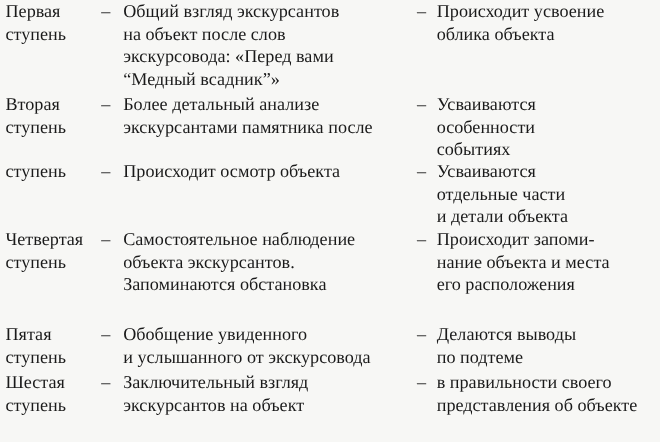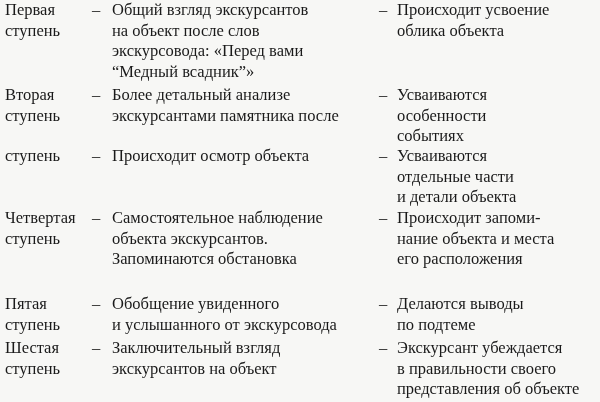--- a/index.html
+++ b/index.html
@@ -117,17 +117,16 @@
     <span class="line">Шестая</span>
     <span class="line">ступень</span>
   </div>
   <span class="dash1">–</span>
   <div class="desc">
     <span class="line">Заключительный взгляд</span>
     <span class="line">экскурсантов на объект</span>
   </div>
   <span class="dash2">–</span>
   <div class="result">
-    <span class="line">Экскурсант убеждается</span>
     <span class="line">в правильности своего</span>
     <span class="line">представления об объекте</span>
   </div>
 </div>
 
 </body></html>

